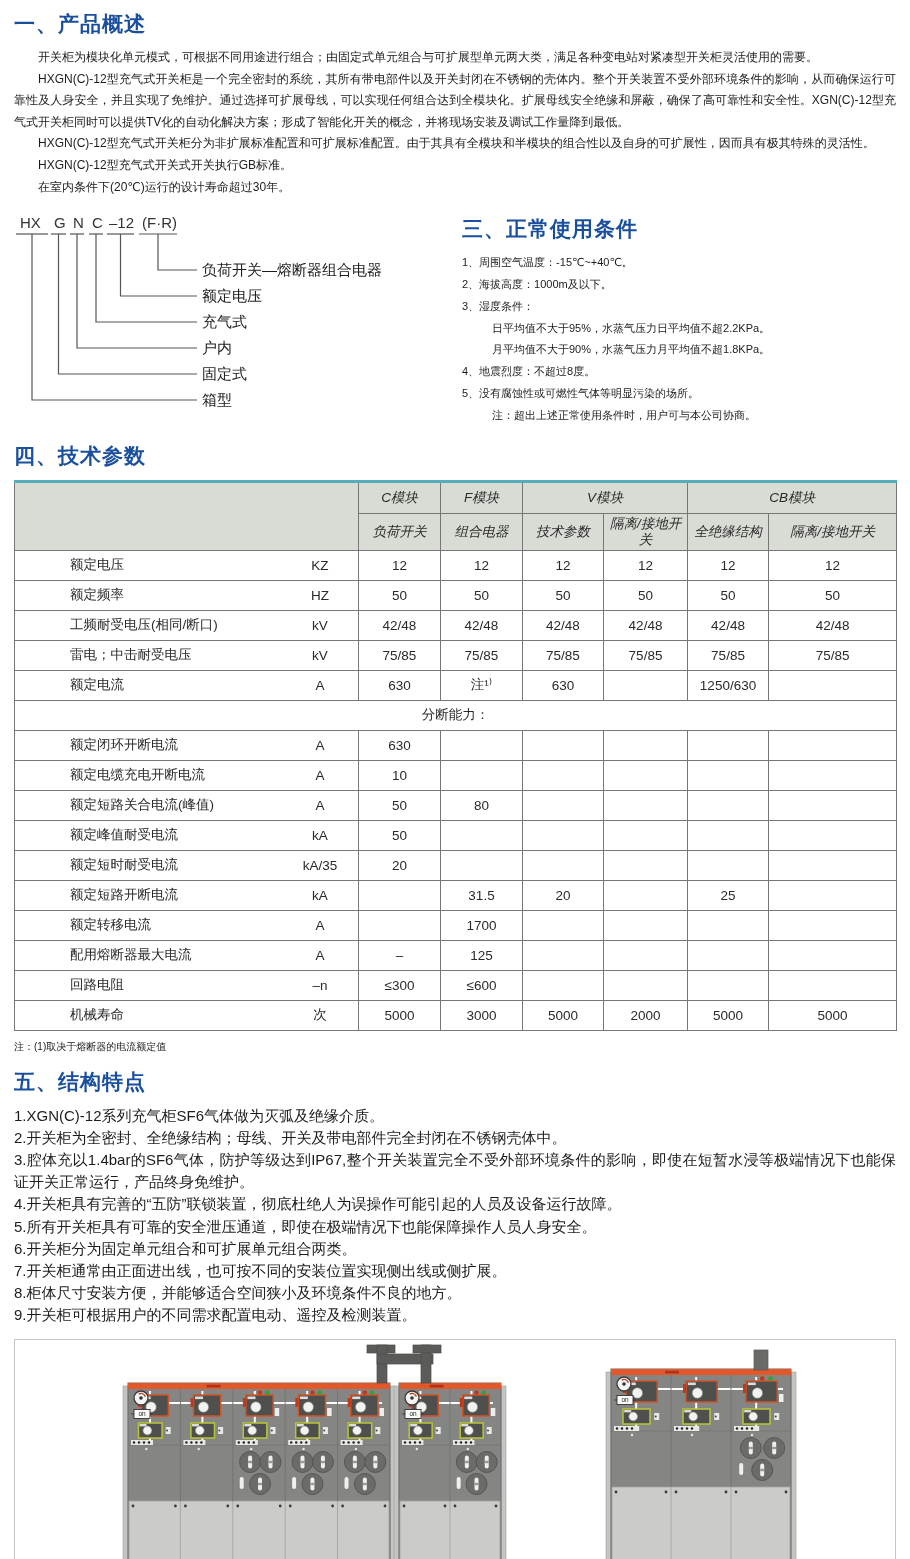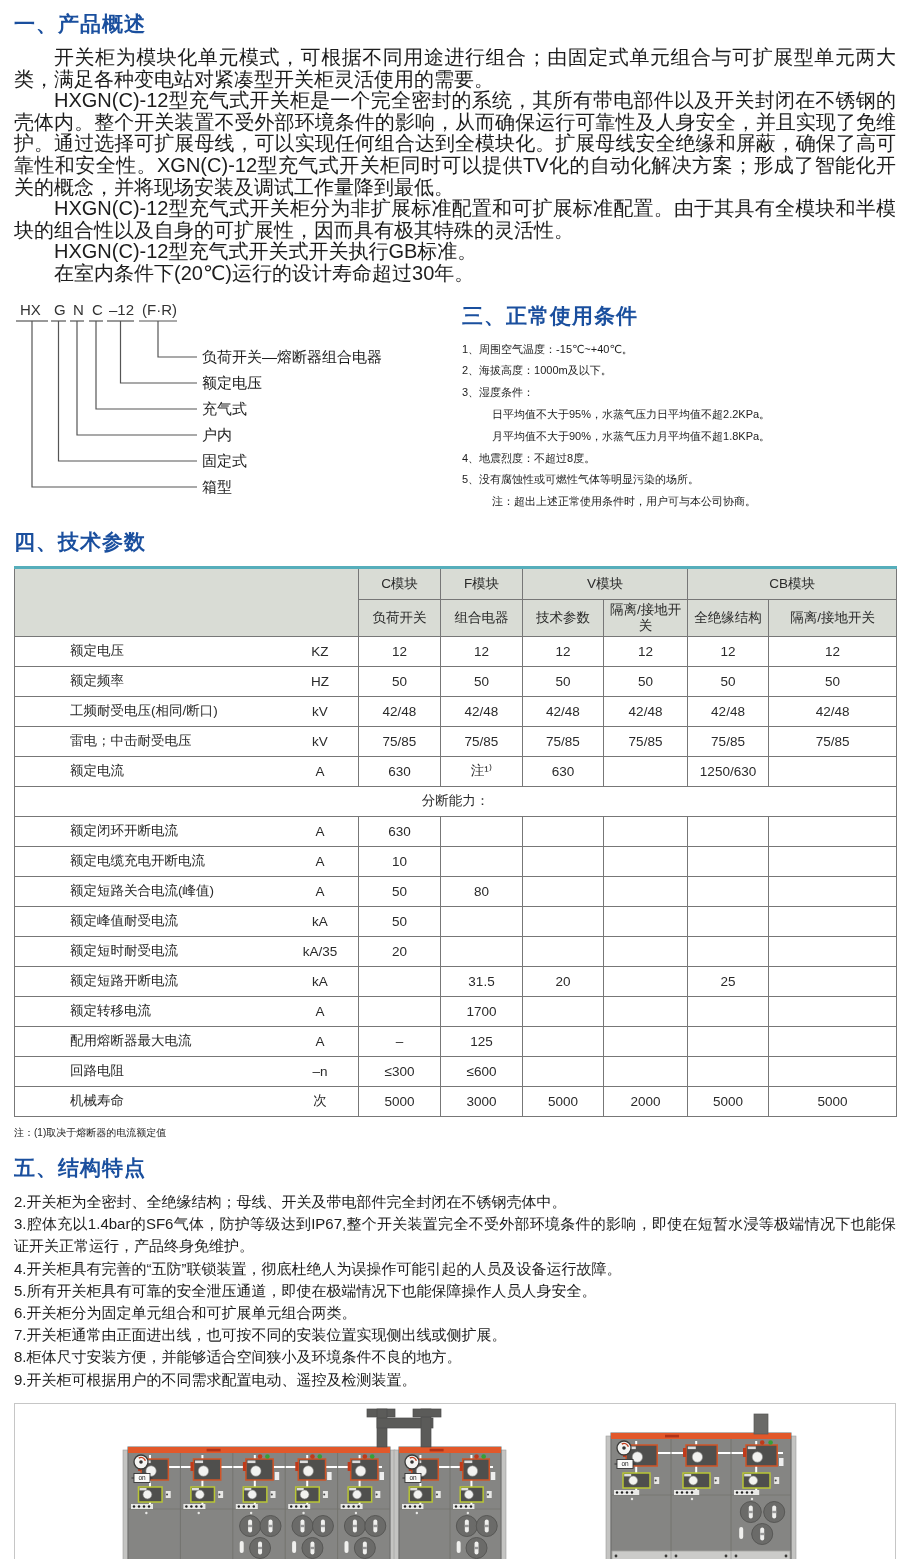--- a/index.html
+++ b/index.html
@@ -14,21 +14,21 @@
     font-family:"Liberation Sans","DejaVu Sans",sans-serif;
     color:#1c1c1c;
   }
   .page{padding:10px 14px 6px;}
   h2.sec{
     font-size:21px;font-weight:bold;color:var(--heading-blue);
     margin:0 0 9px;letter-spacing:1px;
   }
   
   .para{
-    font-size:20px;line-height:21.6px;text-align:justify;
+    font-size:12px;line-height:21.6px;text-align:justify;
     text-indent:2em;margin:0;
   }
   
   .two-col{display:flex;margin-top:17px;}
   .col-left{width:448px;}
   .col-right{flex:1;}
   .model-svg{display:block;}
   .cond-line{font-size:11px;line-height:21.8px;}
   .cond-line.indent{padding-left:30px;}
   
@@ -36,21 +36,21 @@
   table.params{
     width:882px;border-collapse:collapse;table-layout:fixed;
     margin-top:10px;
     border-top:3px solid var(--table-top);
     border-left:1px solid var(--line);
     border-right:1px solid var(--line);
     border-bottom:1px solid #555;
   }
   table.params th{
     background:var(--header-bg);font-weight:normal;font-size:13.5px;
-    border:1px solid var(--line);height:30px;color:#2a2a2a;padding:0;
+    border:1px solid var(--line);height:30px;color:#2a2a2a;padding:0;font-style:italic;
   }
   table.params tr.hdr2 th{height:36px;line-height:16px;}
   table.params td{
     border:1px solid var(--line);font-size:13.5px;height:29px;
     text-align:center;color:#2a2a2a;padding:0;
   }
   td.param-cell{text-align:left;}
   .pc{display:flex;justify-content:space-between;align-items:center;}
   .plabel{padding-left:55px;white-space:nowrap;}
   .punit{width:76px;text-align:center;flex:none;}
@@ -364,20 +364,21 @@
             <td>5000</td>
             <td>5000</td>
           </tr>
         </tbody>
     </table>
     <div class="tbl-note">注：(1)取决于熔断器的电流额定值</div>
   </section>
 
   <section class="sec5">
     <h2 class="sec">五、结构特点</h2>
+    <div class="feat-line">1.XGN(C)-12系列充气柜SF6气体做为灭弧及绝缘介质。</div>
     <div class="feat-line">2.开关柜为全密封、全绝缘结构；母线、开关及带电部件完全封闭在不锈钢壳体中。</div>
     <div class="feat-line">3.腔体充以1.4bar的SF6气体，防护等级达到IP67,整个开关装置完全不受外部环境条件的影响，即使在短暂水浸等极端情况下也能保证开关正常运行，产品终身免维护。</div>
     <div class="feat-line">4.开关柜具有完善的“五防”联锁装置，彻底杜绝人为误操作可能引起的人员及设备运行故障。</div>
     <div class="feat-line">5.所有开关柜具有可靠的安全泄压通道，即使在极端情况下也能保障操作人员人身安全。</div>
     <div class="feat-line">6.开关柜分为固定单元组合和可扩展单元组合两类。</div>
     <div class="feat-line">7.开关柜通常由正面进出线，也可按不同的安装位置实现侧出线或侧扩展。</div>
     <div class="feat-line">8.柜体尺寸安装方便，并能够适合空间狭小及环境条件不良的地方。</div>
     <div class="feat-line">9.开关柜可根据用户的不同需求配置电动、遥控及检测装置。</div>
   </section>
 

